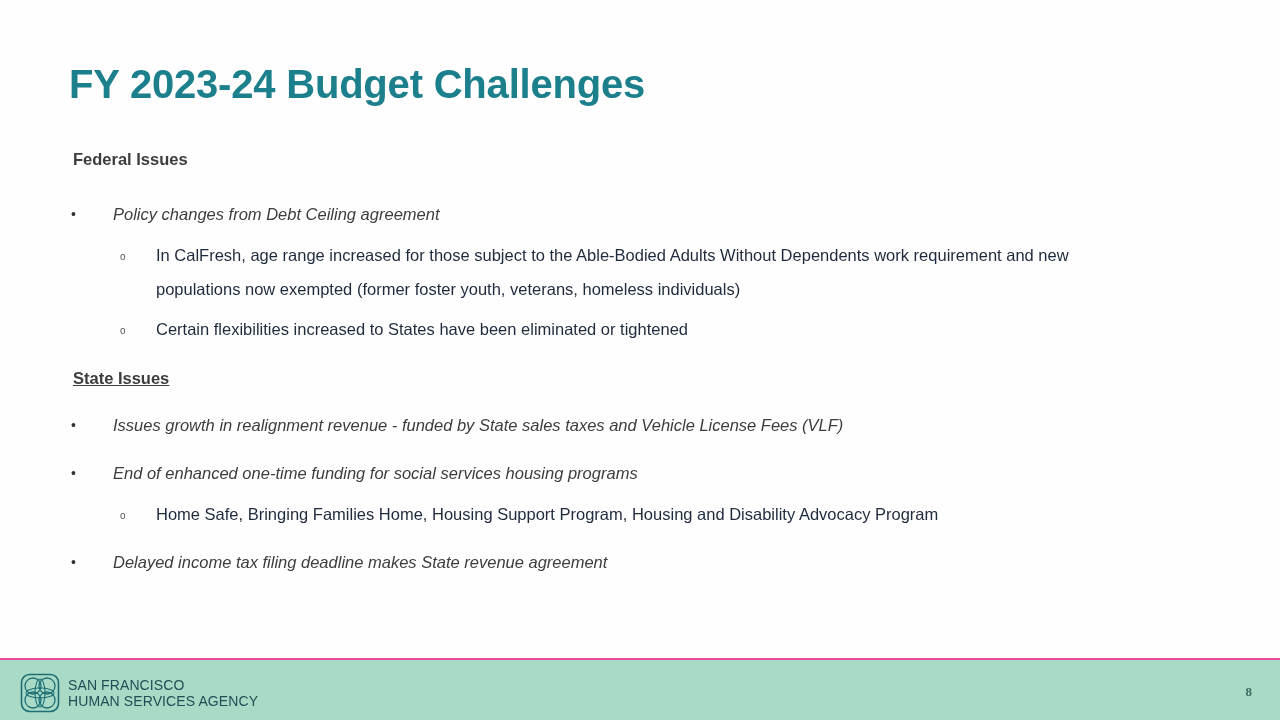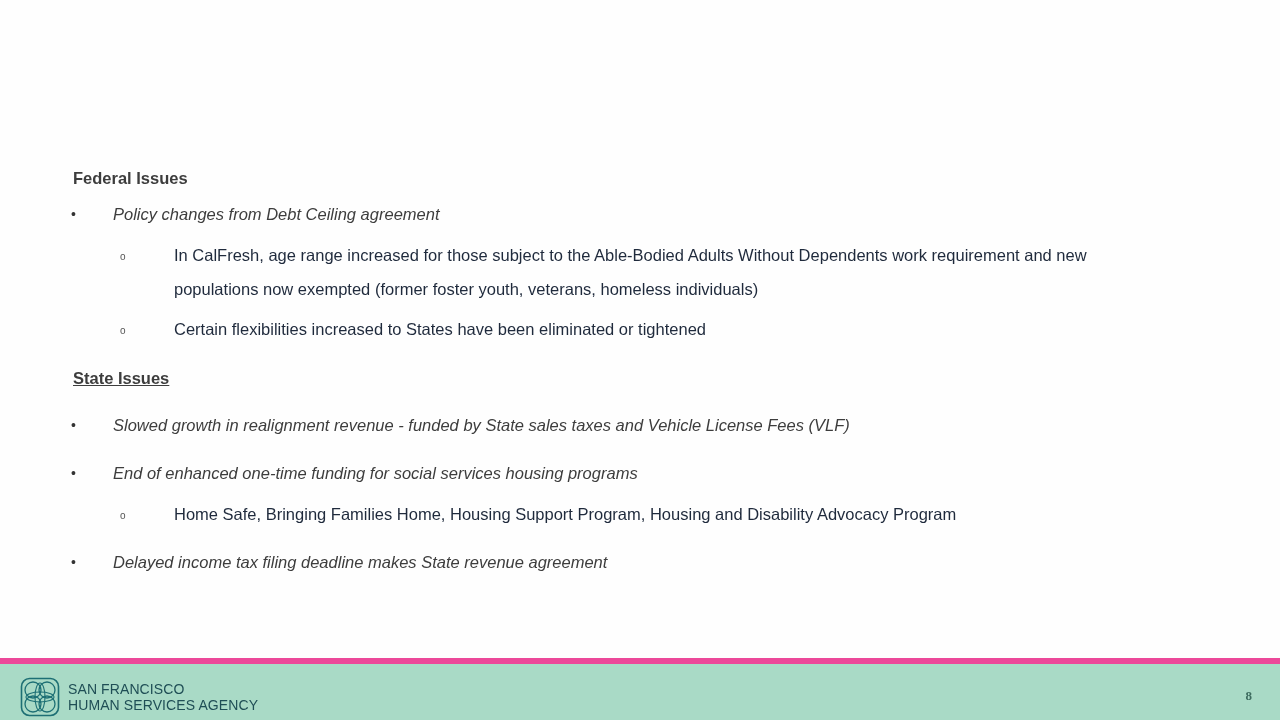--- a/index.html
+++ b/index.html
@@ -74,32 +74,32 @@
     }
     .sub-mark {
       position: absolute;
       left: 120px;
       top: 2px;
       font-size: 10px;
       color: #555;
     }
     .sub-text {
       position: absolute;
-      left: 174px;
+      left: 156px;
       top: 0;
       width: 980px;
     }
     .footer {
       position: absolute;
       left: 0;
       top: 658px;
       width: 1280px;
       height: 62px;
       background: #a9dac6;
-      border-top: 6px solid #ec4899;
+      border-top: 2px solid #ec4899;
       box-sizing: border-box;
     }
     .logo-icon {
       position: absolute;
       left: 20px;
       top: 13px;
       width: 40px;
       height: 40px;
     }
     .logo-text {
@@ -119,45 +119,46 @@
       font-weight: bold;
       color: #3d6b5f;
       font-family: "Liberation Serif", serif;
     }
   </style>
 </head>
 <body>
 
 <div class="slide">
 
+  <h1 class="title">FY 2023-24 Budget Challenges</h1>
 
   <div class="content">
 
-    <div class="section-heading" style="top:167px;text-align:right;">Federal Issues</div>
+    <div class="section-heading" style="top:148px;text-align:right;">Federal Issues</div>
 
     <div class="bullet-row" style="top:197px;">
       <span class="bullet-mark">•</span>
       <span class="bullet-text">Policy changes from Debt Ceiling agreement</span>
     </div>
 
     <div class="sub-row" style="top:238px;">
       <span class="sub-mark">o</span>
       <span class="sub-text">In CalFresh, age range increased for those subject to the Able-Bodied Adults Without Dependents work requirement and new populations now exempted (former foster youth, veterans, homeless individuals)</span>
     </div>
 
     <div class="sub-row" style="top:312px;">
       <span class="sub-mark">o</span>
       <span class="sub-text">Certain flexibilities increased to States have been eliminated or tightened</span>
     </div>
 
     <div class="section-heading" style="top:367px;text-decoration:underline;">State Issues</div>
 
     <div class="bullet-row" style="top:408px;">
       <span class="bullet-mark">•</span>
-      <span class="bullet-text">Slowed growth in realignment revenue - funded by State sales taxes and Vehicle License Fees (VLF)</span>
+      <span class="bullet-text">Issues growth in realignment revenue - funded by State sales taxes and Vehicle License Fees (VLF)</span>
     </div>
 
     <div class="bullet-row" style="top:456px;">
       <span class="bullet-mark">•</span>
       <span class="bullet-text">End of enhanced one-time funding for social services housing programs</span>
     </div>
 
     <div class="sub-row" style="top:497px;">
       <span class="sub-mark">o</span>
       <span class="sub-text">Home Safe, Bringing Families Home, Housing Support Program, Housing and Disability Advocacy Program</span>

